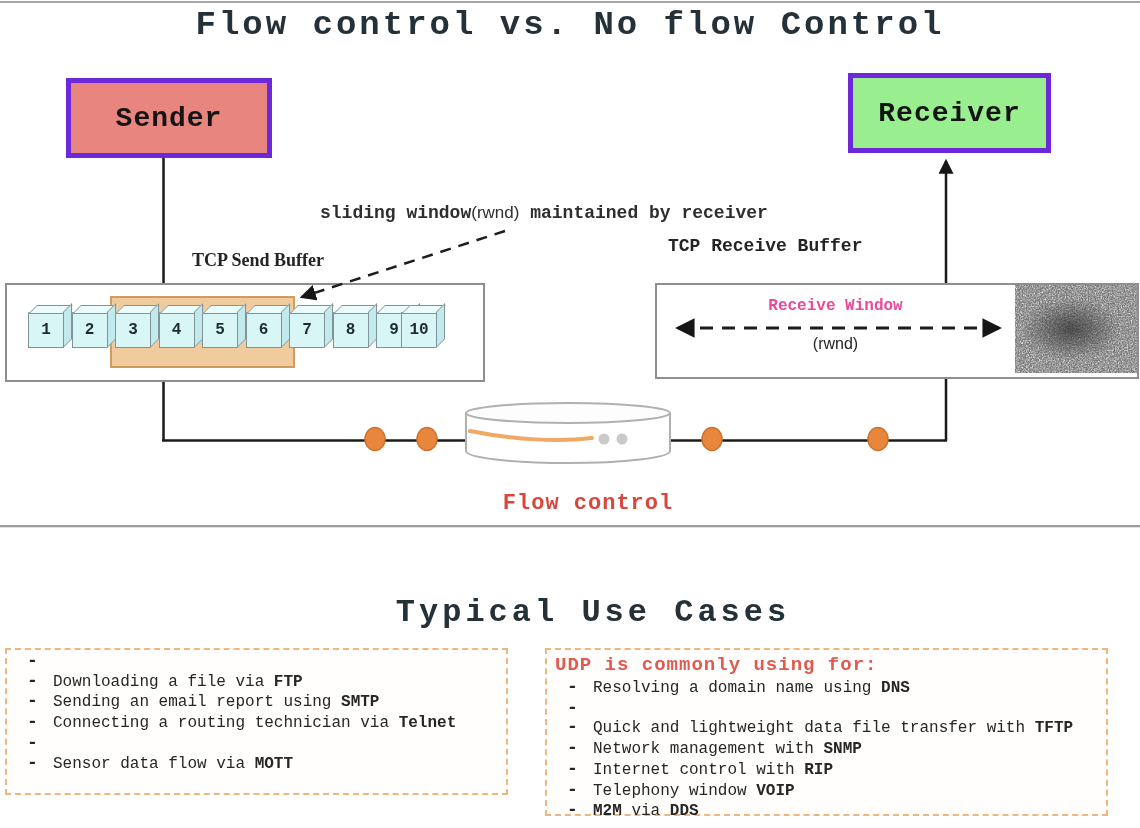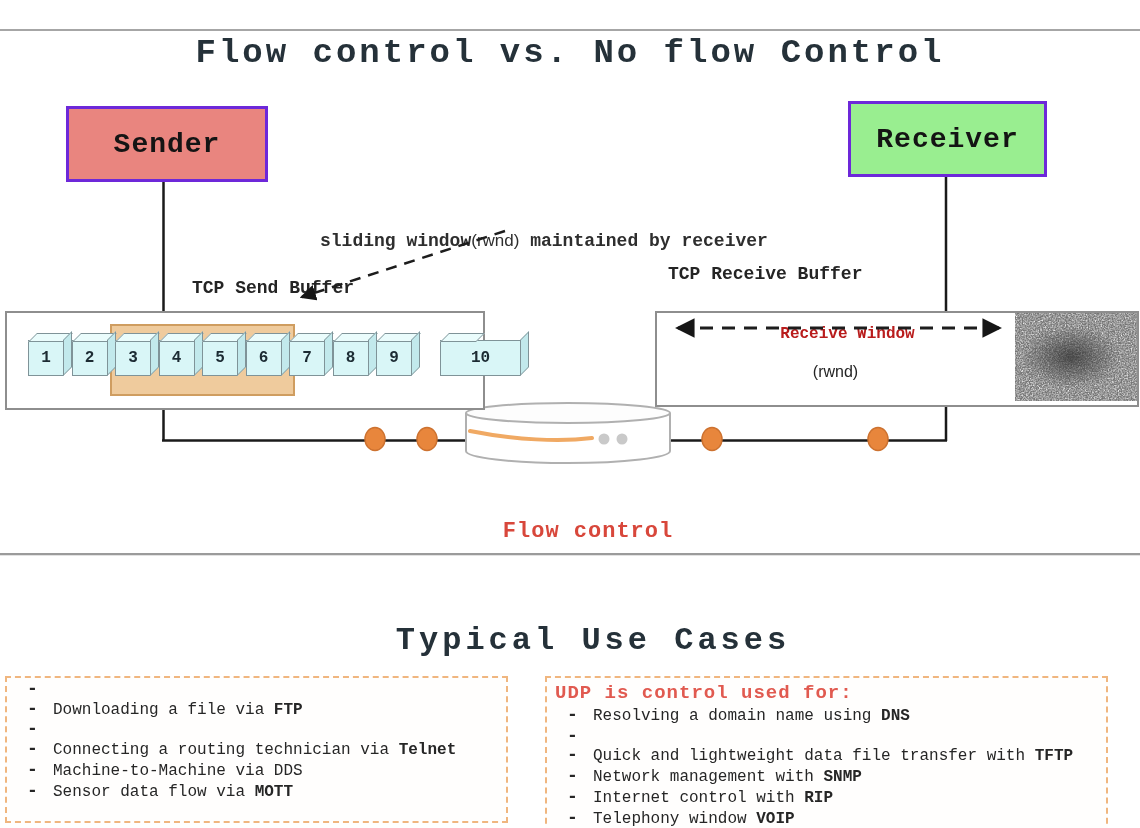--- a/index.html
+++ b/index.html
@@ -1,53 +1,53 @@
 <!DOCTYPE html>
 <html style="--ink: #253139; --sender: #e9857f; --receiver: #99ee90; --window: #efcb9d; --windowborder: #cf9d60; --cube: #d9f6f7; --packet: #e8863c; --flowred: #d8473b; --headerred: #e15a50; --dashborder: #f0b67f;"><head>
 <meta charset="utf-8">
 <style>
   html,body{margin:0;padding:0;background:#fff;}
   body{font-family:"Liberation Mono","DejaVu Sans Mono",monospace;}
   #canvas{position:relative;width:1140px;height:828px;background:#fff;overflow:hidden;}
-  .abs{position:absolute;margin-top:28px;}
+  .abs{position:absolute;}
   svg.layer{position:absolute;left:0;top:0;pointer-events:none;}
   #svg-under{z-index:0;}
   #svg-over{z-index:5;}
 
   .topline{left:0;top:1px;width:1140px;height:2px;background:#a6a6a6;z-index:1;}
   .title{left:0;top:6px;width:1140px;text-align:center;font-size:34px;font-weight:bold;
          letter-spacing:3px;color:var(--ink);z-index:2;white-space:nowrap;}
 
   .node{display:flex;align-items:center;justify-content:center;font-size:28px;font-weight:bold;
-        color:#141414;border:3px solid #6d28d9;z-index:2;letter-spacing:1px;}
+        color:#141414;border:5px solid #6d28d9;z-index:2;letter-spacing:1px;}
   #sender{left:66px;top:78px;width:196px;height:70px;background:var(--sender);}
   #receiver{left:848px;top:73px;width:193px;height:70px;background:var(--receiver);}
 
   .annotation{left:320px;top:203px;font-size:18px;font-weight:bold;color:#2e2e2e;
               white-space:nowrap;z-index:2;}
   .annotation .rwnd{font-family:"Liberation Sans","DejaVu Sans",sans-serif;font-weight:400;font-size:17px;}
 
   .buf-label{font-size:18px;font-weight:bold;color:#242424;white-space:nowrap;z-index:2;}
-  #send-buf-label{left:192px;top:250px;}
+  #send-buf-label{left:192px;top:250px;font-family:Liberation Serif, serif;}
   #recv-buf-label{left:668px;top:236px;}
 
   #send-buffer{left:5px;top:283px;width:476px;height:95px;border:2px solid #8e8e8e;background:#fff;z-index:1;}
   #sliding-window{position:absolute;left:103px;top:11px;width:181px;height:68px;
                   background:var(--window);border:2px solid var(--windowborder);}
   .cube{position:absolute;top:27px;width:34px;height:34px;background:var(--cube);border:1px solid #7f9398;}
   .cube .face-top{position:absolute;left:-1px;top:-8px;width:34px;height:7px;background:#eafcfc;
                   border:1px solid #7f9398;transform:skewX(-45deg);transform-origin:0 100%;}
   .cube .face-side{position:absolute;right:-9px;top:-1px;width:7px;height:34px;background:#c2e9ec;
                    border:1px solid #7f9398;transform:skewY(-45deg);transform-origin:0 0;}
   .cube .num{position:absolute;inset:0;display:flex;align-items:center;justify-content:center;
              font-size:16px;font-weight:bold;color:#1c2b33;}
 
   #recv-buffer{left:655px;top:283px;width:480px;height:92px;border:2px solid #8e8e8e;background:#fff;z-index:1;}
-  #recv-window-label{position:absolute;left:12px;top:12px;width:357px;text-align:center;
-                     font-size:16px;font-weight:bold;color:#b91c1c;}
+  #recv-window-label{position:absolute;left:0;top:12px;width:357px;text-align:center;
+                     font-size:16px;font-weight:bold;color:#ec4899;}
   #rwnd-sub{position:absolute;left:0;top:50px;width:357px;text-align:center;font-size:16px;
             font-family:"Liberation Sans","DejaVu Sans",sans-serif;color:#242424;}
   #noise{position:absolute;right:0;top:0;width:122px;height:88px;}
   #noise-shade{position:absolute;right:0;top:0;width:122px;height:88px;
     background:radial-gradient(ellipse 52% 45% at 46% 50%, rgba(45,45,45,.72), rgba(70,70,70,.30) 55%, rgba(255,255,255,0) 80%);}
 
   #flow-label{left:0;top:491px;width:1176px;text-align:center;font-size:22px;font-weight:bold;
               letter-spacing:1px;color:var(--flowred);z-index:2;}
   .separator{left:0;top:525px;width:1140px;height:2px;background:#9b9b9b;border-bottom:1px solid #e2e2e2;z-index:1;}
 
@@ -145,21 +145,21 @@
         <div class="cube" style="left: 325.5px;">
           <span class="face-top"></span>
           <span class="face-side"></span>
           <span class="num">8</span>
         </div>
         <div class="cube" style="left: 369px;">
           <span class="face-top"></span>
           <span class="face-side"></span>
           <span class="num">9</span>
         </div>
-        <div class="cube" style="left: 433px; padding-left: 45px;">
+        <div class="cube" style="left: 394px;">
           <span class="face-top"></span>
           <span class="face-side"></span>
           <span class="num">10</span>
         </div>
       </div>
   </div>
 
   <div class="abs" id="recv-buffer">
     <div id="recv-window-label">Receive Window</div>
     <div id="rwnd-sub">(rwnd)</div>
@@ -195,38 +195,38 @@
     <div>
         <div class="uc-item">
           <span class="bullet">-</span>
         </div>
         <div class="uc-item">
           <span class="bullet">-</span>
           <span><span>Downloading a file via </span><span class="proto">FTP</span></span>
         </div>
         <div class="uc-item">
           <span class="bullet">-</span>
+          <span><span>Sending an email report using </span><span class="proto">SMTP</span></span>
         </div>
         <div class="uc-item">
           <span class="bullet">-</span>
           <span><span>Connecting a routing technician via </span><span class="proto">Telnet</span></span>
         </div>
         <div class="uc-item">
           <span class="bullet">-</span>
-          <span><span>Machine-to-Machine via DDS</span></span>
         </div>
         <div class="uc-item">
           <span class="bullet">-</span>
           <span><span>Sensor data flow via </span><span class="proto">MOTT</span></span>
         </div>
       </div>
   </div>
 
   <div class="abs uc-box" id="udp-box">
-    <div class="uc-header">UDP is control used for:</div>
+    <div class="uc-header">UDP is commonly using for:</div>
     <div>
         <div class="uc-item">
           <span class="bullet">-</span>
           <span><span>Resolving a domain name using </span><span class="proto">DNS</span></span>
         </div>
         <div class="uc-item">
           <span class="bullet">-</span>
         </div>
         <div class="uc-item">
           <span class="bullet">-</span>

